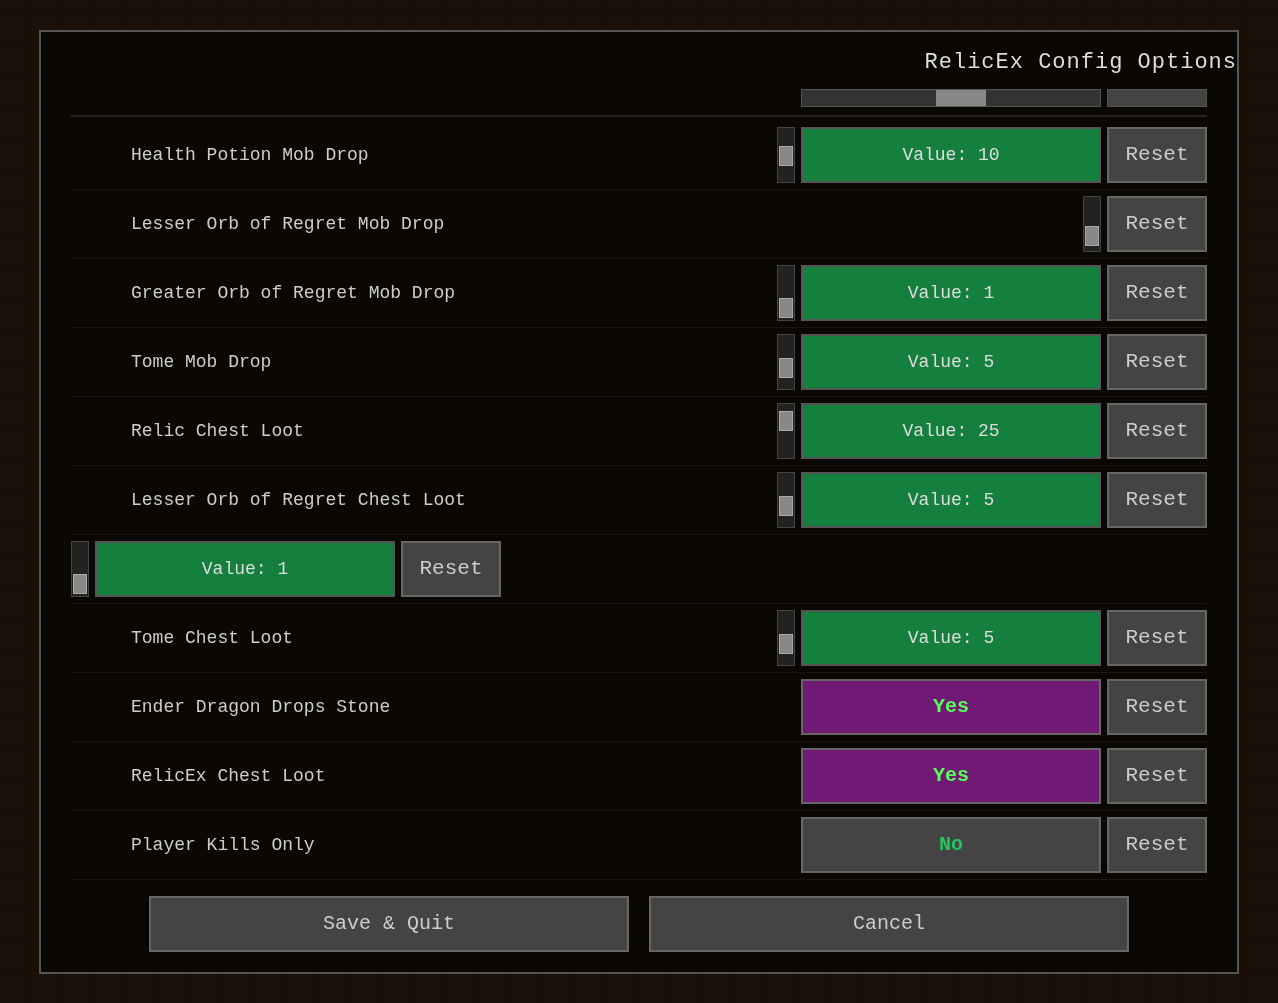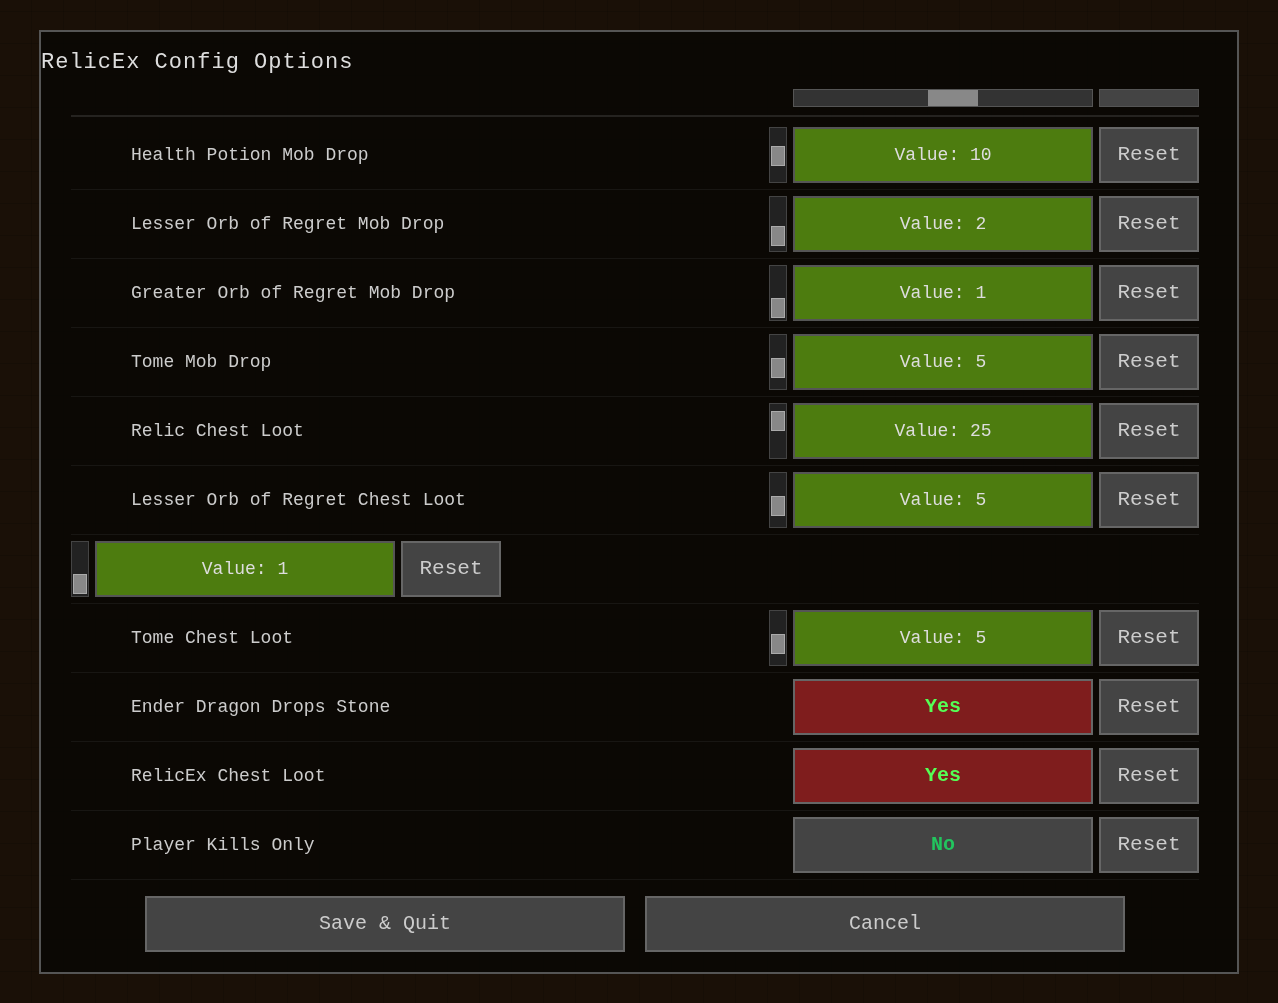--- a/index.html
+++ b/index.html
@@ -27,24 +27,24 @@
       display: flex;
       align-items: center;
       justify-content: center;
       overflow: hidden;
     }
 
     .dialog {
       width: 1200px;
       background: rgba(10,8,4,0.92);
       border: 2px solid #555;
-      padding: 0 8px 20px 0;
+      padding: 0 0 20px 0;
       display: flex;
       flex-direction: column;
-      align-items: flex-start;
+      align-items: flex-end;
     }
 
     .dialog-title {
       color: #ddd;
       font-size: 22px;
       letter-spacing: 1px;
       padding: 18px 0 10px 0;
       text-align: center;
       font-family: 'Courier New', Courier, monospace;
     }
@@ -100,33 +100,33 @@
       width: 14px;
       height: 20px;
       background: #888;
       border: 1px solid #aaa;
       position: absolute;
     }
 
     .value-box {
       width: 300px;
       height: 56px;
-      background: #4d7c0f;
+      background: #15803d;
       border: 2px solid #555;
       display: flex;
       align-items: center;
       justify-content: center;
       color: #ddd;
       font-size: 18px;
       font-family: 'Courier New', Courier, monospace;
       cursor: pointer;
     }
 
     .value-box.toggle-yes {
-      background: #7f1d1d;
+      background: #701a75;
       border: 2px solid #666;
     }
 
     .value-box.toggle-no {
       background: #444;
       border: 2px solid #666;
     }
 
     .toggle-text-yes {
       color: #55ff55;
@@ -224,21 +224,20 @@
           </div>
         </div>
         <div class="config-row">
           <div class="config-label">Lesser Orb of Regret Mob Drop</div>
           <div class="config-controls">
             <div class="slider-container">
               <div class="slider-track">
                 <div class="slider-thumb" style="top: 29px;"></div>
               </div>
             </div>
-            <div class="value-box">Value: 2</div>
             <div class="reset-button">Reset</div>
           </div>
         </div>
         <div class="config-row">
           <div class="config-label">Greater Orb of Regret Mob Drop</div>
           <div class="config-controls">
             <div class="slider-container">
               <div class="slider-track">
                 <div class="slider-thumb" style="top: 32px;"></div>
               </div>

